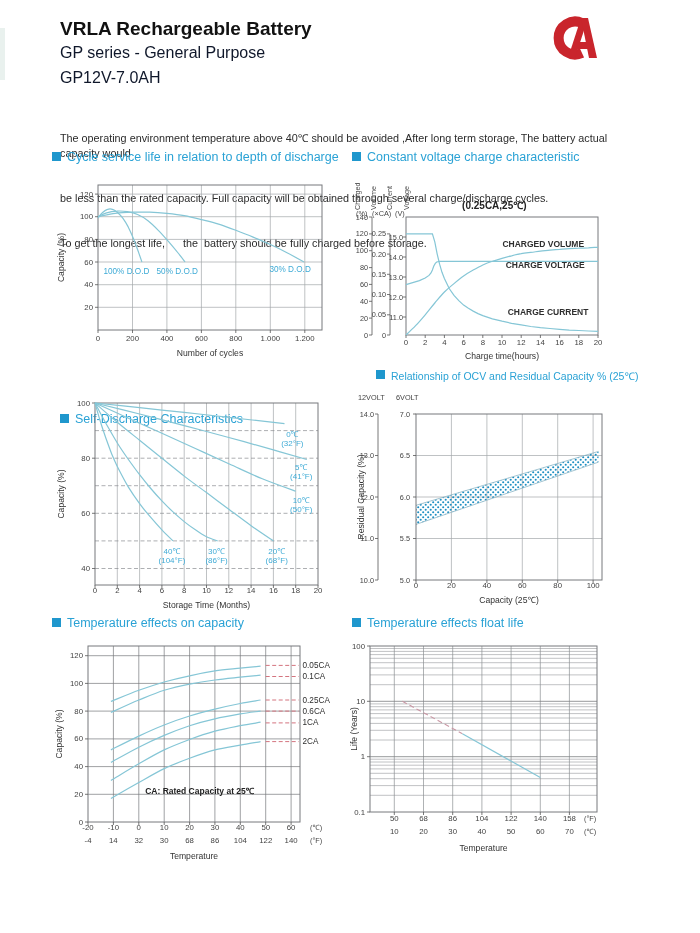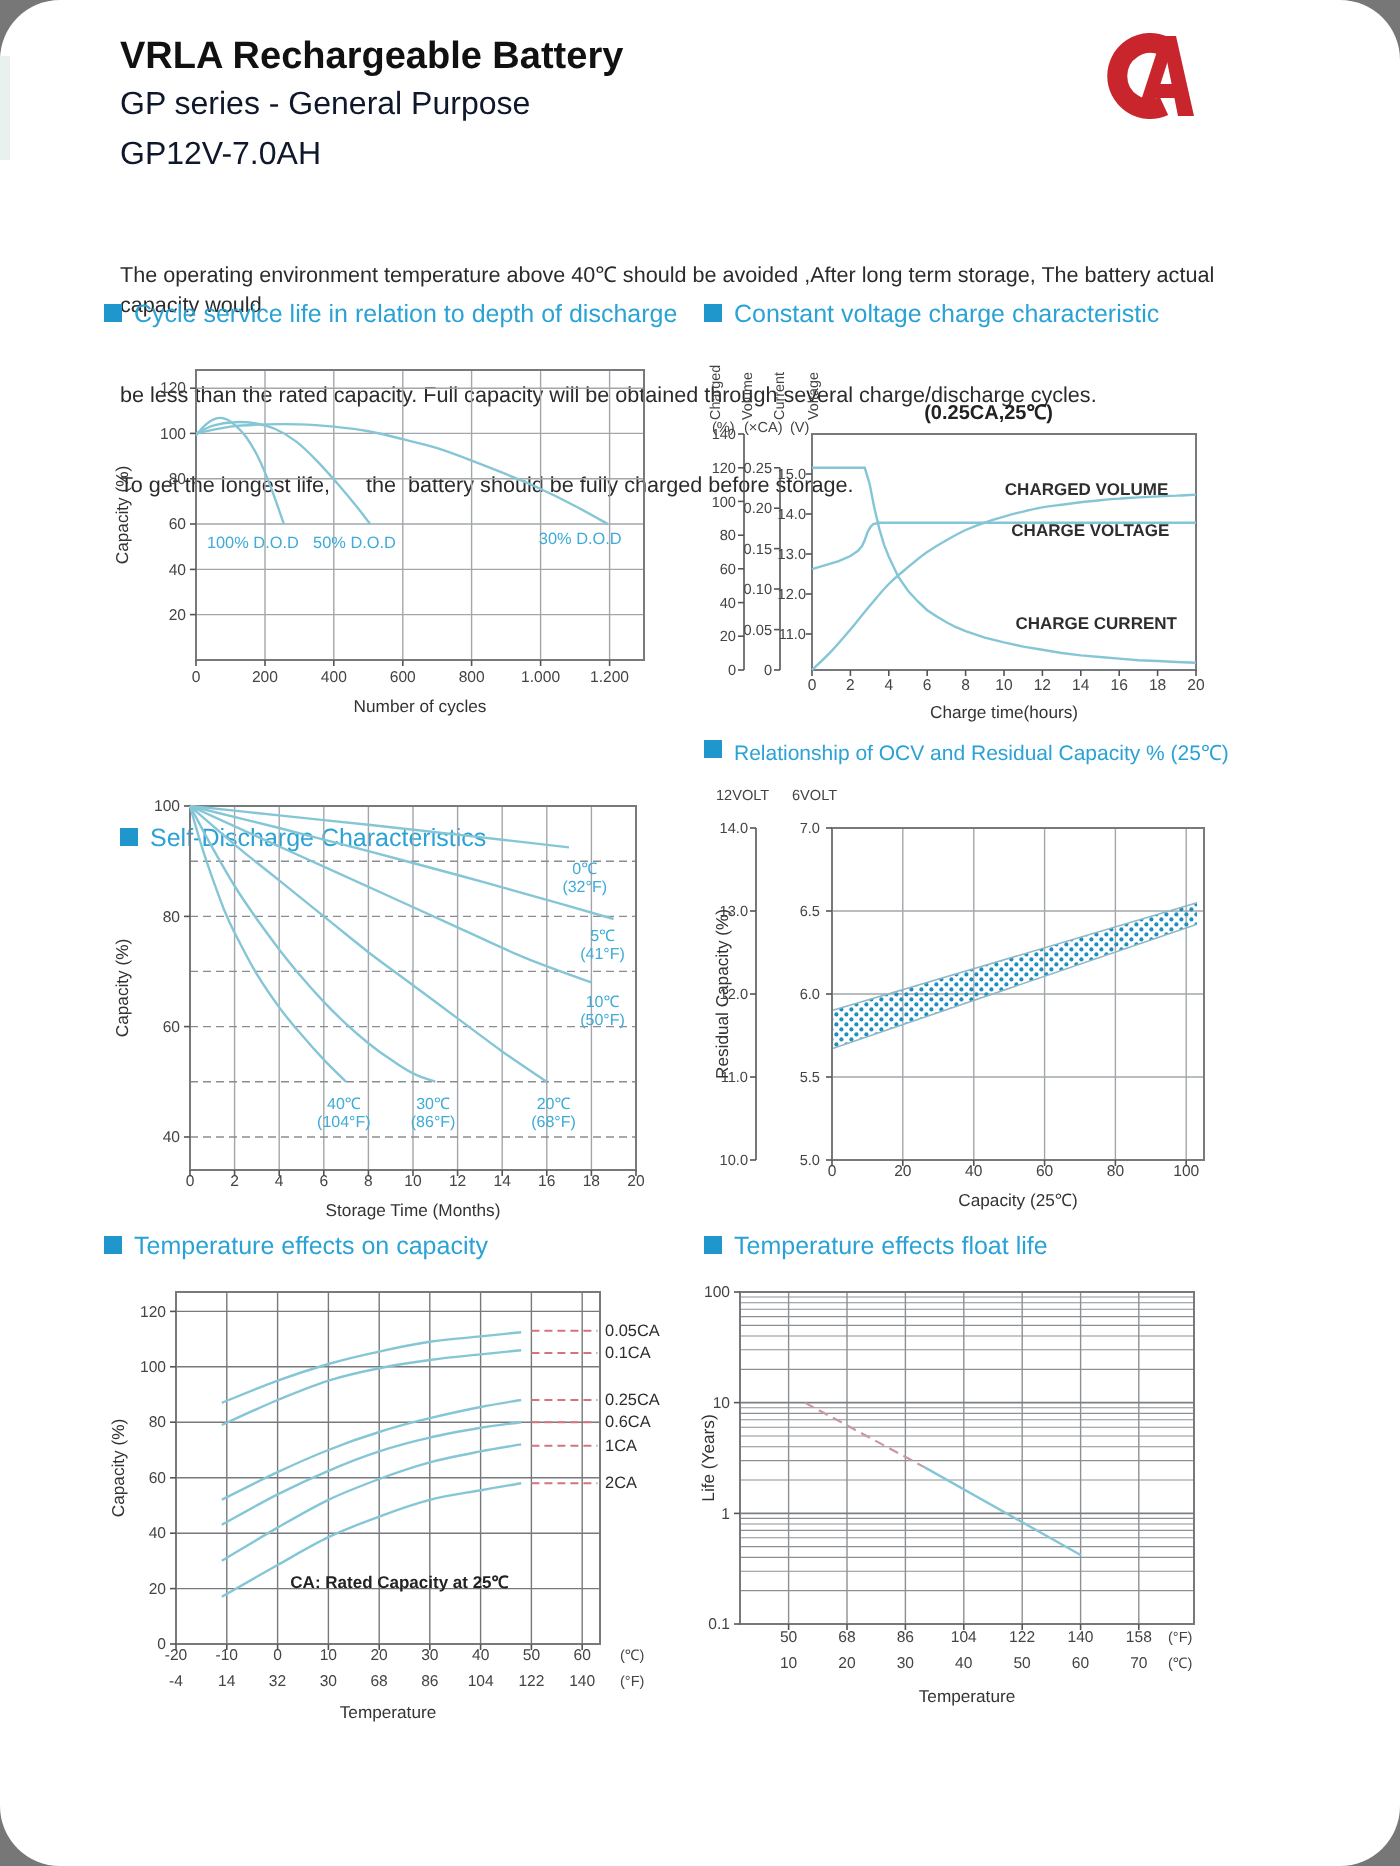--- a/index.html
+++ b/index.html
@@ -1,28 +1,28 @@
 <!DOCTYPE html>
 <html><head>
 <meta charset="utf-8">
 <style>
   html,body{margin:0;padding:0;background:#777;}
   #page{position:relative;width:700px;height:933px;background:#ffffff;margin:0 auto;
-        font-family:"Liberation Sans",sans-serif;overflow:hidden;border-radius:30px;}
+        font-family:"Liberation Sans",sans-serif;overflow:hidden;}
   .abs{position:absolute;}
   #edge-strip{left:0;top:28px;width:5px;height:52px;background:#e9f1ee;}
   #doc-title{left:60px;top:18px;font-size:19px;font-weight:bold;color:#111;}
   .doc-sub{left:60px;font-size:16px;color:#0f172a;}
   #intro{left:60px;top:101px;width:588px;font-size:10.8px;line-height:15px;color:#2b2b2b;white-space:pre-wrap;}
   #brand-block{left:496px;top:16px;width:150px;text-align:center;}
   #brand-name{left:494px;top:62px;width:154px;text-align:center;color:#c9252c;
               font-size:18.5px;font-weight:800;letter-spacing:.4px;}
   .sec-head{position:absolute;display:flex;align-items:flex-start;gap:6px;color:#2aa2d5;font-size:12.5px;}
   .sec-head .sq{flex:0 0 auto;width:9px;height:9px;background:#1f97cd;margin-top:2px;}
-  .sec-head.small{font-size:10.5px;}
+  .sec-head.small{font-size:10.5px;margin-left:24px;}
   .sec-head.small .sq{margin-top:1px;}
   svg{position:absolute;overflow:visible;}
   svg text{font-family:"Liberation Sans",sans-serif;}
 </style>
 </head>
 <body>
 
 <div id="page">
   <div class="abs" id="edge-strip"></div>
 

